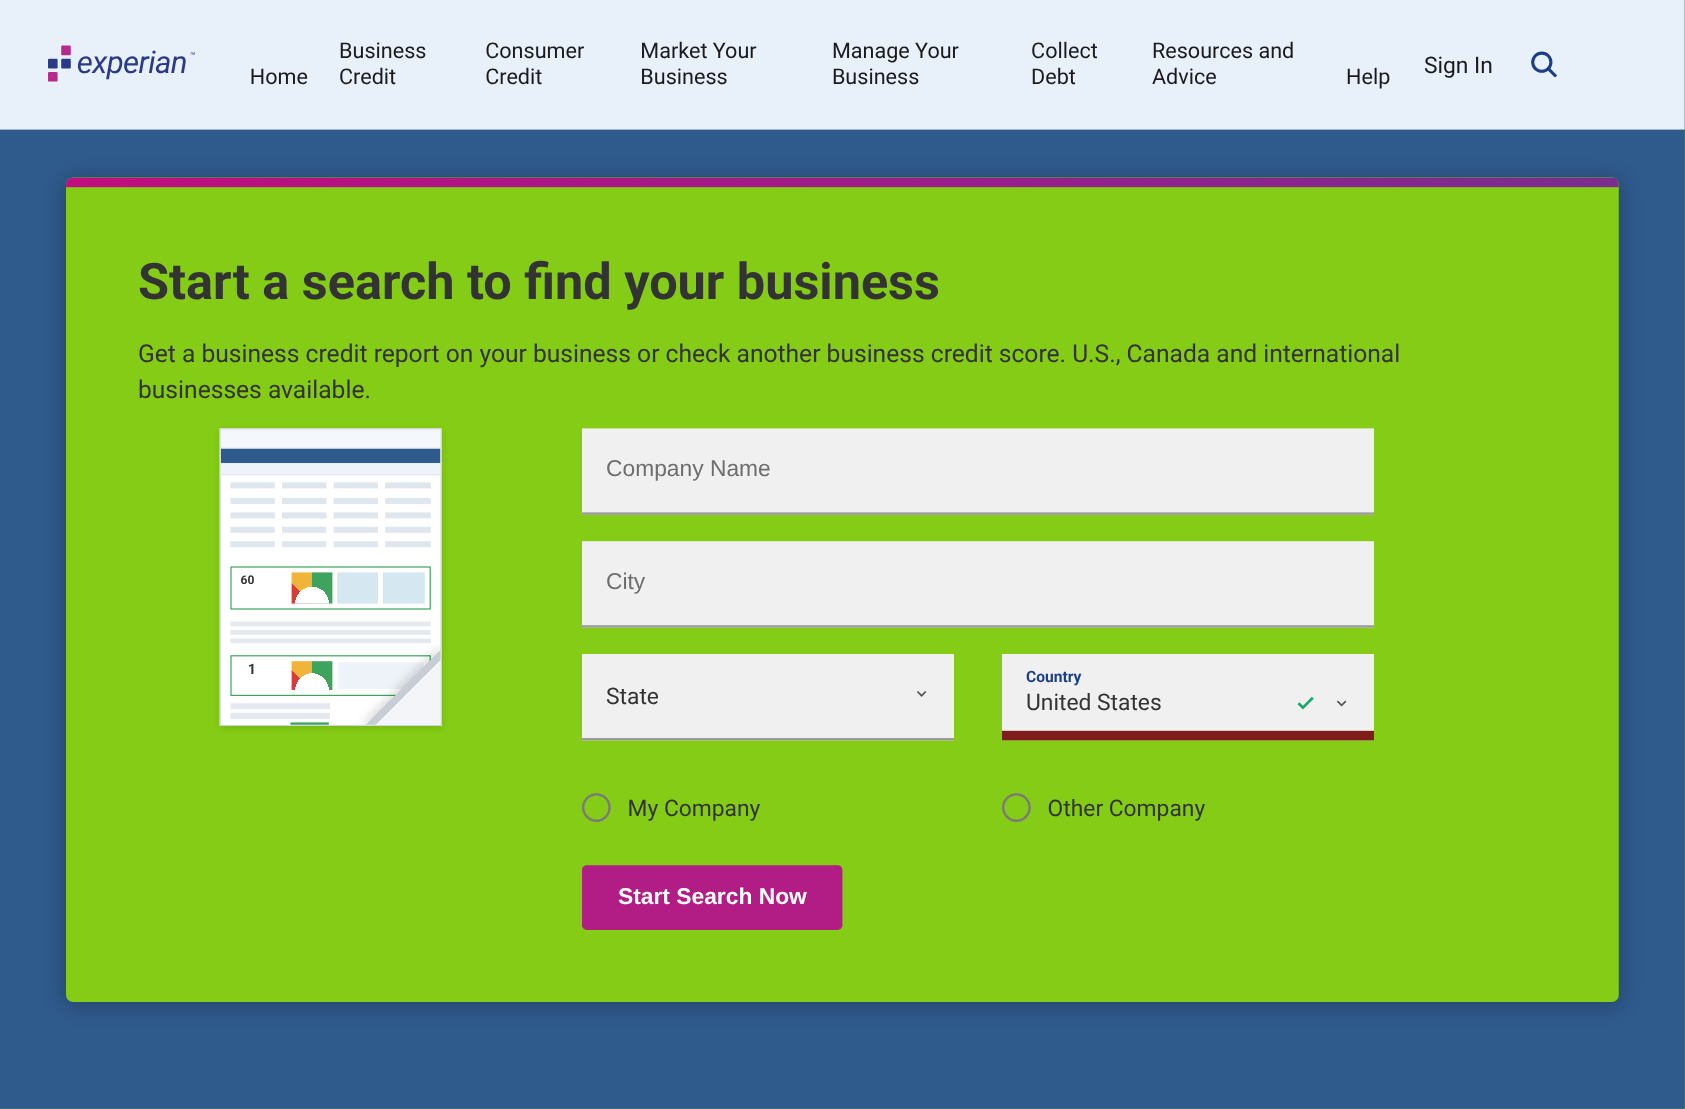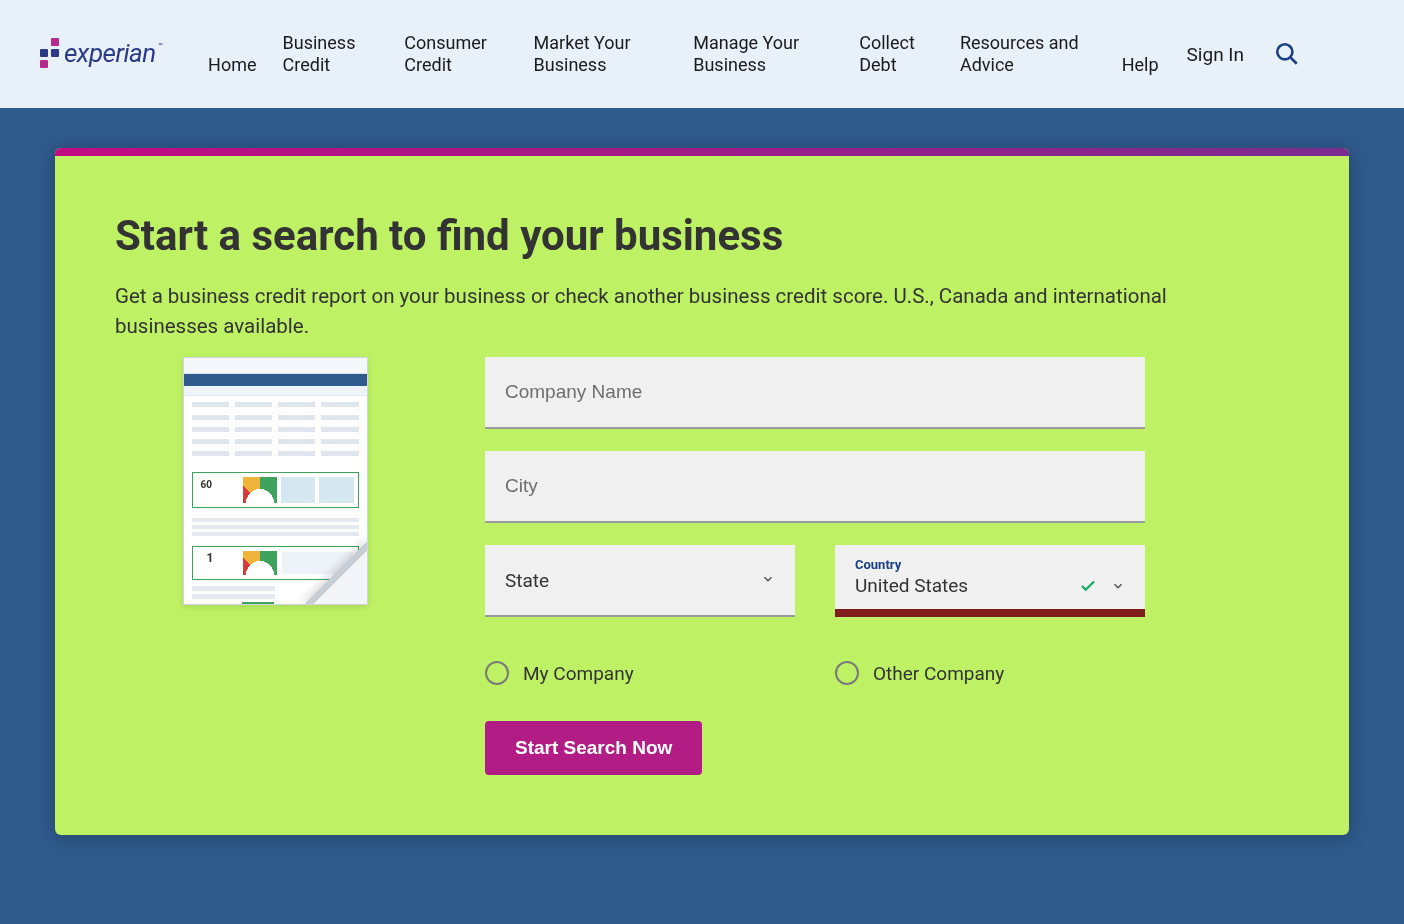--- a/index.html
+++ b/index.html
@@ -83,21 +83,21 @@
     flex-direction: column;
     gap: 6px;
   }
   .hamburger span { height: 3px; background: #1a3f87; border-radius: 2px; }
 
   
   .stage {
     padding: 40px 55px 60px;
   }
   .card {
-    background: #bef264;
+    background: #84cc16;
     border-radius: 6px;
     overflow: hidden;
     box-shadow: 0 2px 18px rgba(0,0,0,0.25);
   }
   .card-stripe {
     height: 8px;
     background: linear-gradient(90deg, #c20c82 0%, #7a2c8f 100%);
   }
   .card-body {
     padding: 55px 60px 60px;

